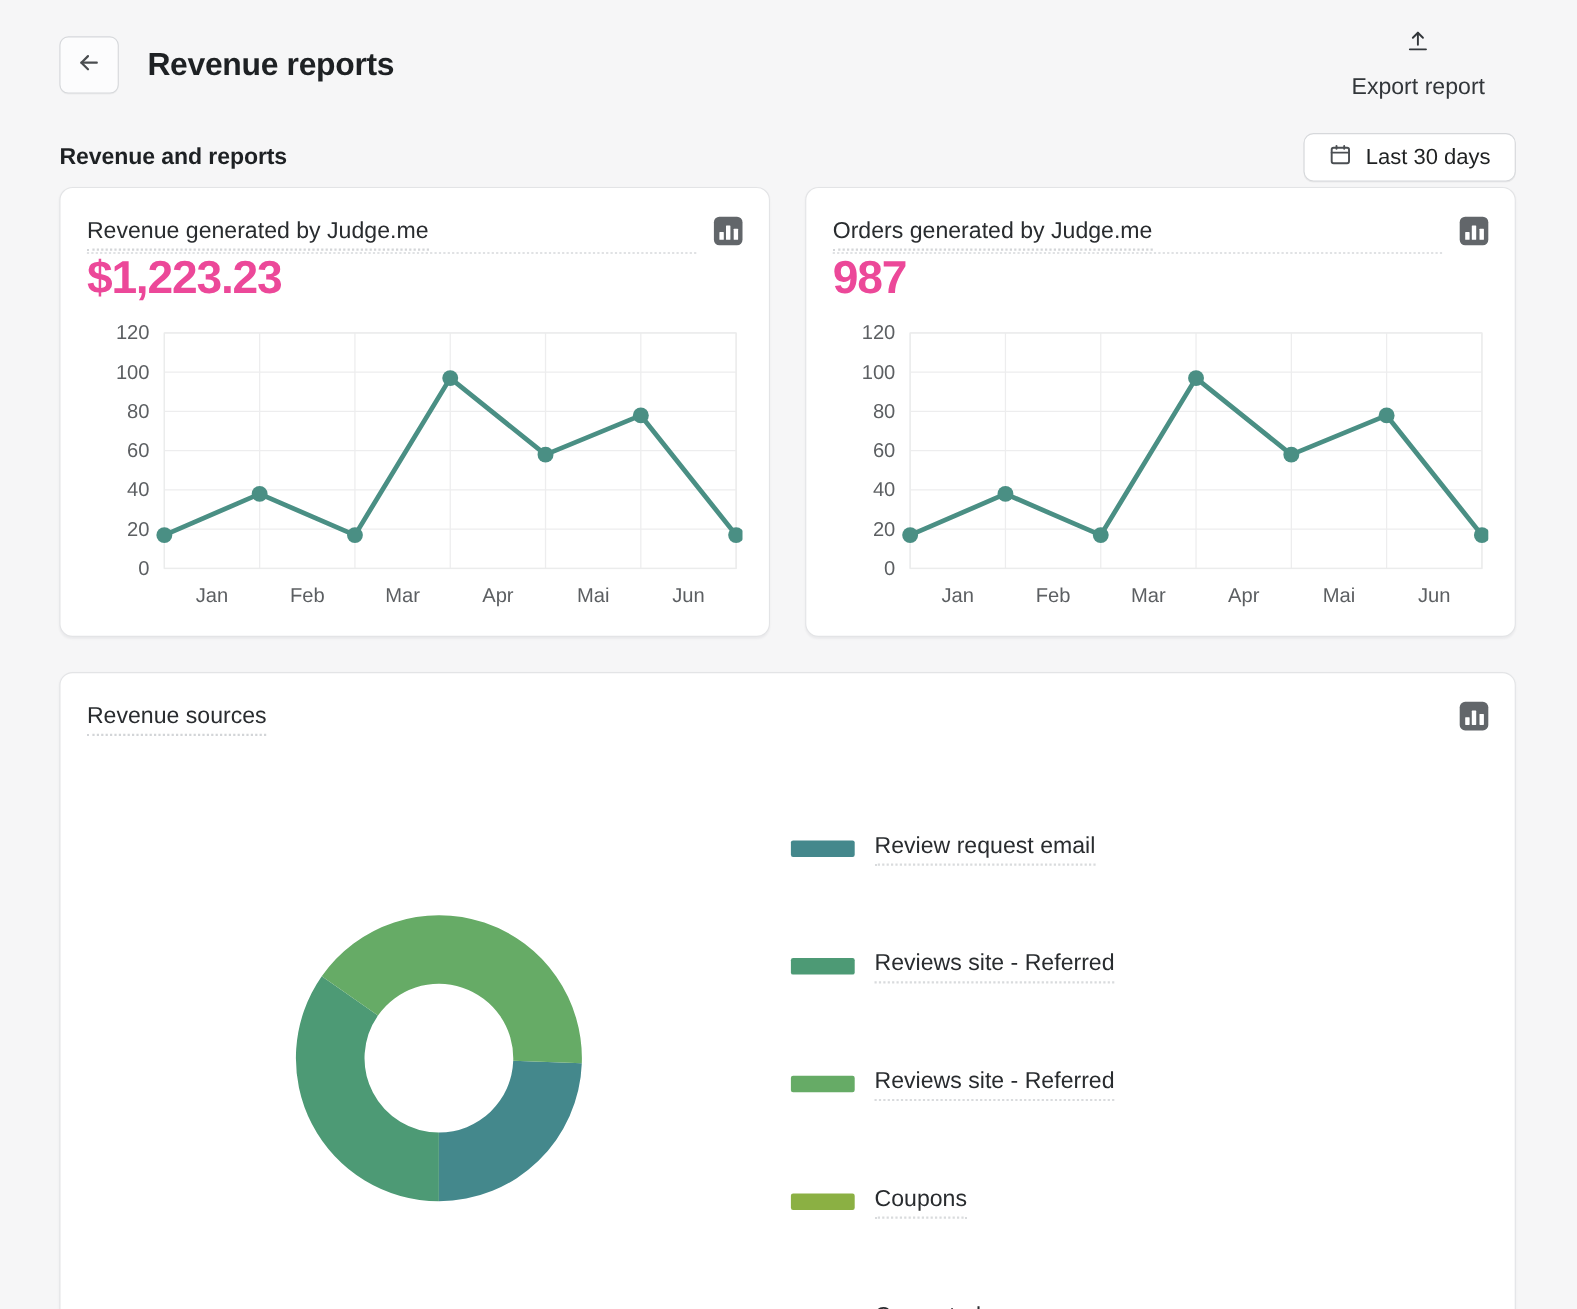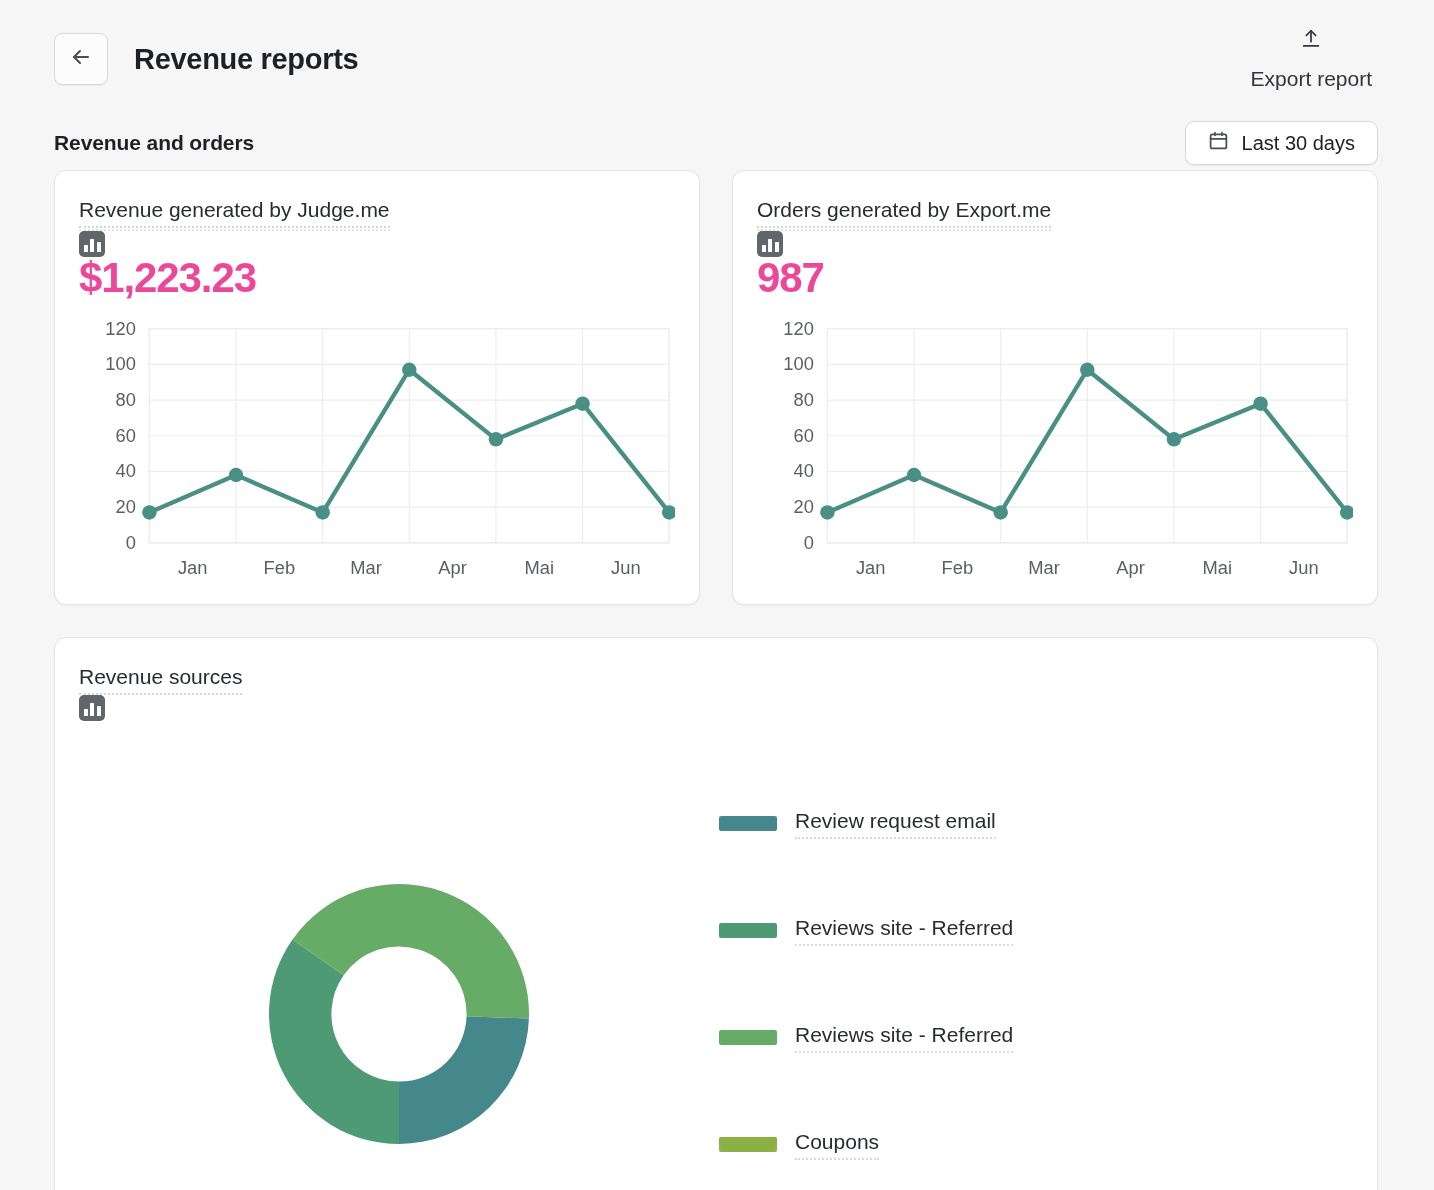--- a/index.html
+++ b/index.html
@@ -11,21 +11,21 @@
     background: #f6f6f7;
     font-family: "Liberation Sans", sans-serif;
     color: #202223;
     overflow: hidden;
   }
 
   
   .page-header {
     display: flex;
     align-items: center;
-    padding: 26px 60px 0 54px;
+    padding: 26px 82px 0 54px;
     height: 92px;
   }
   .back-button {
     width: 54px;
     height: 52px;
     border: 1px solid #d6d8db;
     border-radius: 8px;
     background: #fcfcfd;
     display: flex;
     align-items: center;
@@ -101,21 +101,20 @@
     border-radius: 12px;
     box-shadow: 0 1px 2px rgba(22,29,37,0.05);
     flex: 1 1 0;
     min-width: 0;
   }
   .card-body { padding: 26px 24px 22px 24px; }
   .card-head {
     display: flex;
     align-items: flex-start;
     justify-content: space-between;
-    flex-direction: column;
   }
   .card-title-wrap { flex: 1 1 auto; min-width: 0; padding-right: 16px; }
   .card-title {
     font-size: 21px;
     color: #292c2f;
     display: inline-block;
     border-bottom: 2px dotted #d3d5d8;
     padding-bottom: 3px;
     line-height: 1.25;
     white-space: nowrap;
@@ -221,21 +220,21 @@
         <line x1="12" y1="3" x2="12" y2="15"></line>
         <polyline points="7 8 12 3 17 8"></polyline>
         <line x1="4" y1="19.5" x2="20" y2="19.5"></line>
       </svg>
     </span>
     <span>Export report</span>
   </button>
 </div>
 
 <div class="section-bar">
-  <div class="section-title">Revenue and orders</div>
+  <div class="section-title">Revenue and reports</div>
   <div class="section-spacer"></div>
   <button class="daterange-button">
     <span>
       <svg width="21" height="21" viewBox="0 0 24 24" fill="none" stroke="#4b4f53" stroke-width="2" stroke-linecap="round" stroke-linejoin="round">
         <rect x="3" y="5" width="18" height="16" rx="2"></rect>
         <line x1="3" y1="10" x2="21" y2="10"></line>
         <line x1="8" y1="3" x2="8" y2="6"></line>
         <line x1="16" y1="3" x2="16" y2="6"></line>
       </svg>
     </span>
@@ -307,21 +306,21 @@
             </g>
         </svg>
       </div>
     </div>
   </div>
 
   <div class="card">
     <div class="card-body">
       <div class="card-head">
         <div class="card-title-wrap">
-          <div class="card-title">Orders generated by Export.me</div>
+          <div class="card-title">Orders generated by Judge.me</div>
           <div class="card-title-rule"></div>
         </div>
         <div class="chart-icon">
           <i class="b1"></i>
           <i class="b2"></i>
           <i class="b3"></i>
         </div>
       </div>
       <div class="metric-value">987</div>
       <div class="linechart-wrap">

